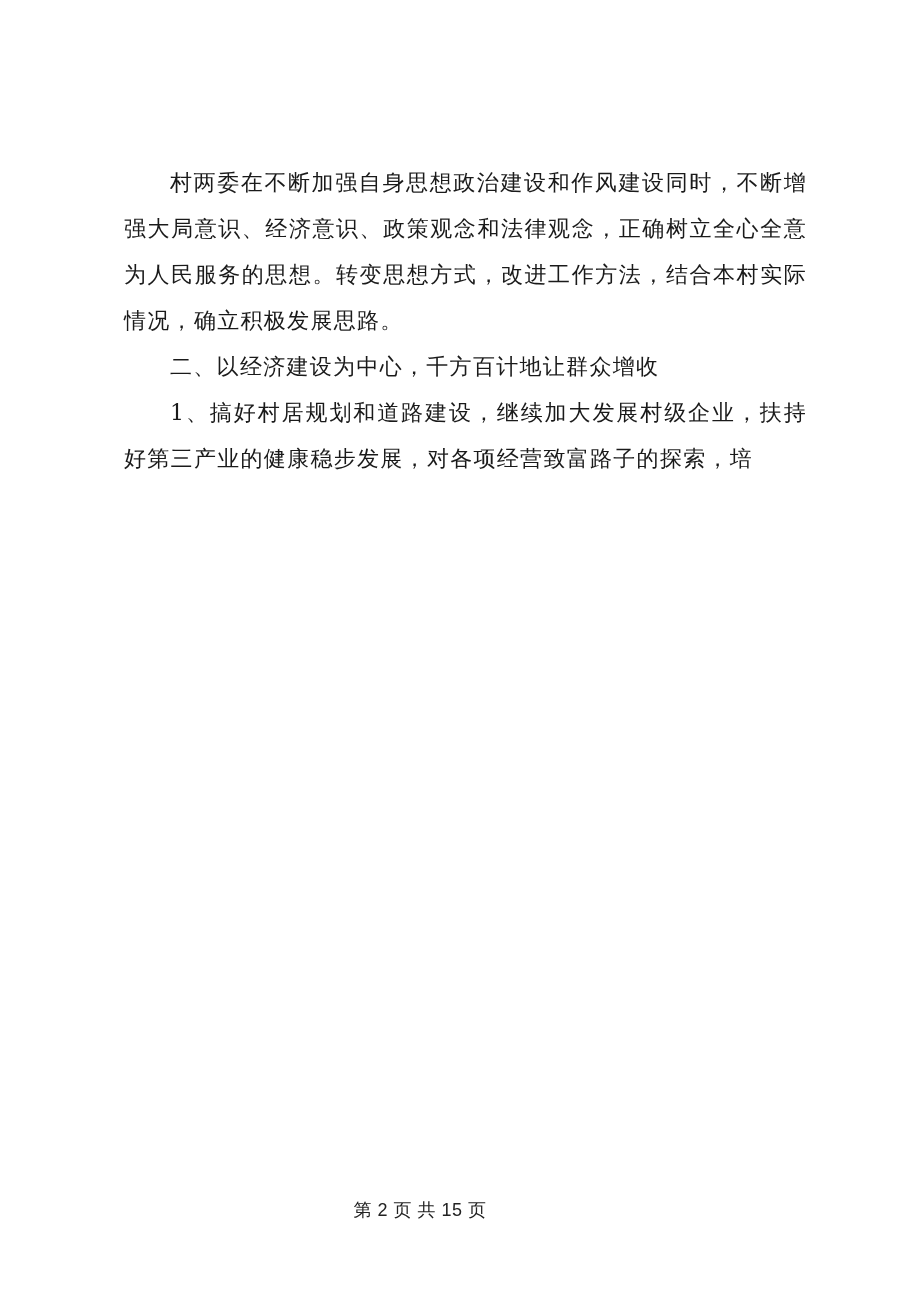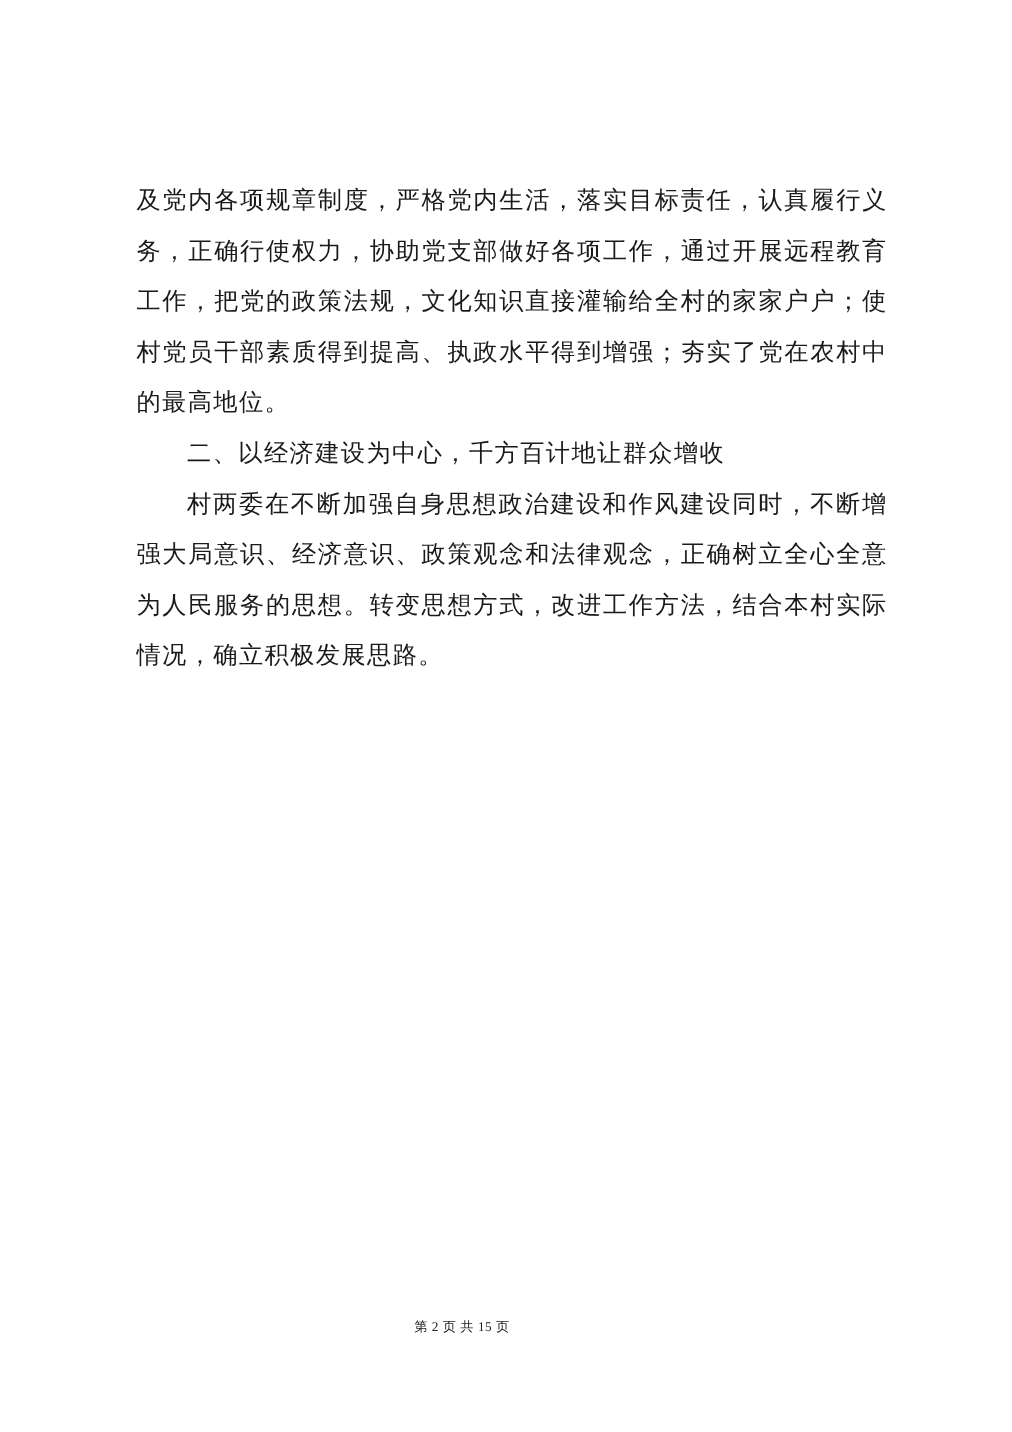--- a/index.html
+++ b/index.html
@@ -30,33 +30,33 @@
       pointer-events: none;
       z-index: 0;
     }
     .body-text { z-index: 1; }
     .footer {
       position: absolute;
       left: 0;
       width: 840px;
       top: 1198px;
       text-align: center;
-      font-family: Liberation Serif, serif;
-      font-size: 12px;
+      font-family: Liberation Sans, sans-serif;
+      font-size: 18px;
       color: #222222;
       letter-spacing: 0.5px;
     }
   </style>
 </head>
 <body>
 
 <div class="page">
 
   <div class="body-text">
-    <p class="para">及党内各项规章制度，严格党内生活，落实目标责任，认真履行义务，正确行使权力，协助党支部做好各项工作，通过开展远程教育工作，把党的政策法规，文化知识直接灌输给全村的家家户户；使村党员干部素质得到提高、执政水平得到增强；夯实了党在农村中的最高地位。</p>
+    <p class="para indent">村两委在不断加强自身思想政治建设和作风建设同时，不断增强大局意识、经济意识、政策观念和法律观念，正确树立全心全意为人民服务的思想。转变思想方式，改进工作方法，结合本村实际情况，确立积极发展思路。</p>
     <p class="para indent">二、以经济建设为中心，千方百计地让群众增收</p>
-    <p class="para indent">村两委在不断加强自身思想政治建设和作风建设同时，不断增强大局意识、经济意识、政策观念和法律观念，正确树立全心全意为人民服务的思想。转变思想方式，改进工作方法，结合本村实际情况，确立积极发展思路。</p>
+    <p class="para indent">1、搞好村居规划和道路建设，继续加大发展村级企业，扶持好第三产业的健康稳步发展，对各项经营致富路子的探索，培</p>
   </div>
 
   <div class="footer">
     <span>第 2 页  共 15 页</span>
   </div>
 </div>
 
 </body></html>

